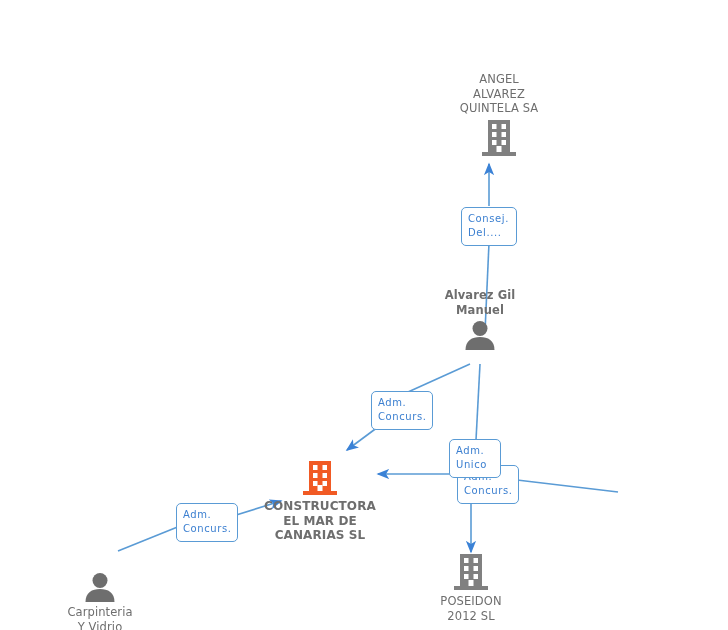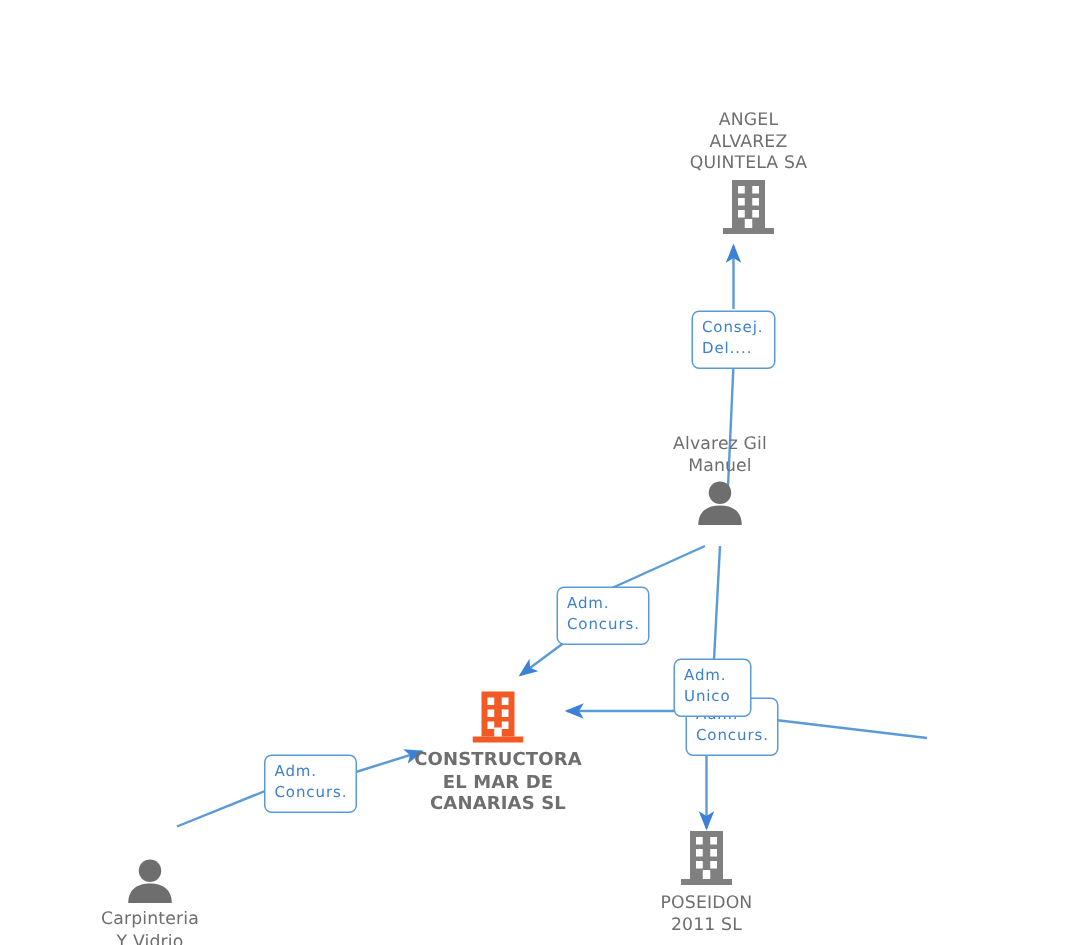--- a/index.html
+++ b/index.html
@@ -141,41 +141,41 @@
         <rect x="10" y="21" width="4.5" height="5" fill="#ffffff"></rect>
         <rect x="19.5" y="21" width="4.5" height="5" fill="#ffffff"></rect>
         <rect x="14.5" y="27" width="5" height="6" fill="#ffffff"></rect>
       </svg>
     </span>
   </div>
 
   <div class="rel-box" style="left:461px; top:167px; width:56px;">Consej.
 Del....</div>
 
-  <div class="node" style="left:410px; top:248px;">
+  <div class="node" style="left:410px; top:248px;font-weight:bold;">
     <div class="node-label above">Alvarez Gil
 Manuel</div>
     <span class="icon-person">
       <svg width="34" height="30" viewBox="0 0 34 30">
         <circle cx="17" cy="8.5" r="7.5" fill="#6e6e6e"></circle>
         <path d="M2.5 30 C2.5 20.5 9 17 17 17 C25 17 31.5 20.5 31.5 30 Z" fill="#6e6e6e"></path>
       </svg>
     </span>
   </div>
 
   <div class="rel-box" style="left:371px; top:351px; width:62px;">Adm.
 Concurs.</div>
 
   <div class="rel-box" style="left:457px; top:425px; width:62px;">Adm.
 Concurs.</div>
 
   <div class="rel-box" style="left:449px; top:399px; width:52px;">Adm.
 Unico</div>
 
-  <div class="node" style="left:262px; top:420px;">
+  <div class="node" style="left:250px; top:420px;">
     <span class="icon-company">
       <svg width="34" height="36" viewBox="0 0 34 36">
         <rect x="6" y="1" width="22" height="30" fill="#f15a24"></rect>
         <rect x="0" y="31" width="34" height="4" fill="#f15a24"></rect>
         <rect x="10" y="5" width="4.5" height="5" fill="#ffffff"></rect>
         <rect x="19.5" y="5" width="4.5" height="5" fill="#ffffff"></rect>
         <rect x="10" y="13" width="4.5" height="5" fill="#ffffff"></rect>
         <rect x="19.5" y="13" width="4.5" height="5" fill="#ffffff"></rect>
         <rect x="10" y="21" width="4.5" height="5" fill="#ffffff"></rect>
         <rect x="19.5" y="21" width="4.5" height="5" fill="#ffffff"></rect>
@@ -198,21 +198,21 @@
         <rect x="10" y="5" width="4.5" height="5" fill="#ffffff"></rect>
         <rect x="19.5" y="5" width="4.5" height="5" fill="#ffffff"></rect>
         <rect x="10" y="13" width="4.5" height="5" fill="#ffffff"></rect>
         <rect x="19.5" y="13" width="4.5" height="5" fill="#ffffff"></rect>
         <rect x="10" y="21" width="4.5" height="5" fill="#ffffff"></rect>
         <rect x="19.5" y="21" width="4.5" height="5" fill="#ffffff"></rect>
         <rect x="14.5" y="27" width="5" height="6" fill="#ffffff"></rect>
       </svg>
     </span>
     <div class="node-label below">POSEIDON
-2011 SL</div>
+2012 SL</div>
   </div>
 
 
   <div class="node" style="left:30px; top:532px;">
     <span class="icon-person">
       <svg width="34" height="30" viewBox="0 0 34 30">
         <circle cx="17" cy="8.5" r="7.5" fill="#6e6e6e"></circle>
         <path d="M2.5 30 C2.5 20.5 9 17 17 17 C25 17 31.5 20.5 31.5 30 Z" fill="#6e6e6e"></path>
       </svg>
     </span>

